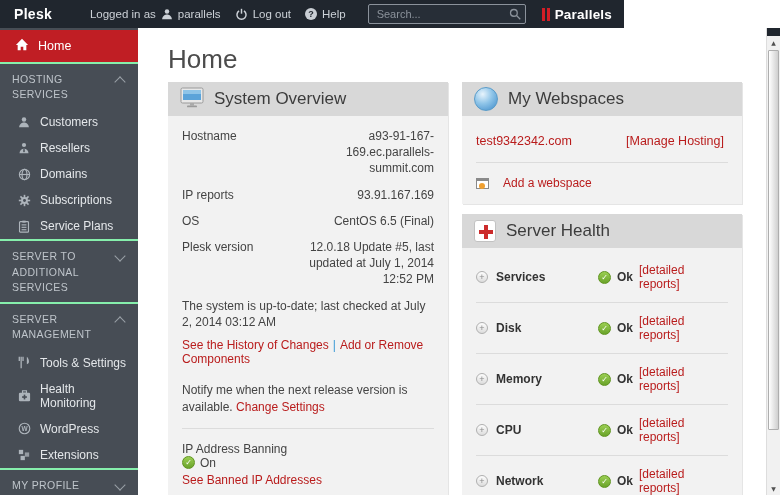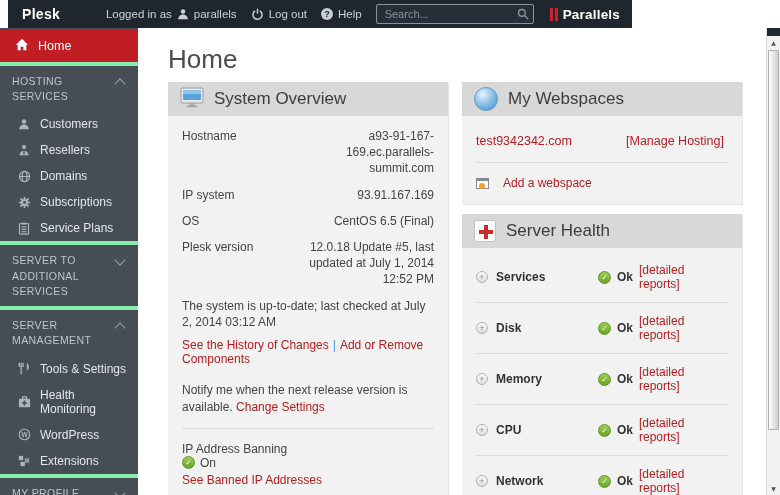--- a/index.html
+++ b/index.html
@@ -1,43 +1,43 @@
 <!DOCTYPE html>
 <html><head>
 <meta charset="utf-8">
 <style>
   * { margin:0; padding:0; box-sizing:border-box; }
   html,body { width:780px; height:495px; overflow:hidden; }
   body { font-family:"Liberation Sans", sans-serif; background:#fff; }
   .app { position:relative; width:780px; height:495px; overflow:hidden; background:#fff; }
 
   
-  .topbar { position:absolute; left:8px; top:0; width:624px; height:28px; background:#20262e;
+  .topbar { position:absolute; left:0; top:0; width:624px; height:28px; background:#20262e;
             display:flex; align-items:center; color:#ccd1d7; font-size:11.5px; z-index:30; }
   .plesk-logo { font-size:14px; font-weight:bold; color:#fff; margin-left:14px; letter-spacing:.3px; }
   .topbar-spacer { flex:1; }
   .tb-item { display:flex; align-items:center; gap:5px; margin-right:14px; white-space:nowrap; cursor:pointer; }
   .tb-item svg { display:block; }
   .help-circle { width:12px; height:12px; border-radius:50%; background:#c9ced4; color:#20262e;
                  font-size:9px; font-weight:bold; text-align:center; line-height:12px; }
   .search-wrap { position:relative; margin-right:16px; }
   .search-input { width:158px; height:20px; background:#272e37; border:1px solid #8b929b; border-radius:2px;
-                  color:#aab0b7; font-size:11px; padding:0 22px 0 8px; font-family:"Liberation Sans",sans-serif; outline:none; }
+                  color:#aab0b7; font-size:11px; padding:0 22px 0 8px; font-family:"Liberation Sans",sans-serif; outline:none;margin-left:8px; }
   .search-input::placeholder { color:#8b929b; }
   .search-mag { position:absolute; right:5px; top:4px; }
   .parallels { display:flex; align-items:center; gap:5px; margin-right:12px; }
   .p-bars { display:flex; gap:2px; }
   .p-bars i { display:block; width:3px; height:13px; background:#d21e26; }
   .p-name { color:#fff; font-weight:bold; font-size:13.5px; letter-spacing:.2px; }
 
   
   .sidebar { position:absolute; left:0; top:28px; width:138px; height:467px; background:#474d55; overflow:hidden; z-index:20; }
   .nav-home { margin-top:2px; height:32px; background:#c01e24; color:#fff; display:flex; align-items:center;
               gap:9px; padding-left:15px; font-size:12.5px; cursor:pointer; }
-  .sec-header { border-top:4px solid #86efac; padding:8px 12px 7px 12px; color:#bfc5cb; font-size:10.5px;
+  .sec-header { border-top:2px solid #86efac; padding:8px 12px 7px 12px; color:#bfc5cb; font-size:10.5px;
                 letter-spacing:.4px; display:flex; align-items:flex-start; cursor:pointer; line-height:1.45; }
   .sec-header .sec-label { flex:1; }
   .chev { width:8px; height:8px; border-right:1.5px solid #9aa0a7; border-bottom:1.5px solid #9aa0a7;
           margin-top:3px; margin-right:2px; flex:none; }
   .chev.up   { transform:rotate(-135deg); margin-top:6px; }
   .chev.down { transform:rotate(45deg); }
   .nav-item { display:flex; align-items:center; gap:9px; padding:6px 4px 6px 17px; color:#e4e7ea;
               font-size:12px; cursor:pointer; }
   .nav-item .ni-icon { width:14px; flex:none; color:#adb4bb; display:flex; justify-content:center; }
   .dejavu { font-family:"DejaVu Sans", sans-serif; }
@@ -303,21 +303,21 @@
                 </svg>
             </span>
             <span class="panel-title">System Overview</span>
           </div>
           <div class="panel-body">
             <div class="info-row">
               <span class="info-label">Hostname</span>
               <span class="info-value">a93-91-167-169.ec.parallels-summit.com</span>
             </div>
             <div class="info-row">
-              <span class="info-label">IP system</span>
+              <span class="info-label">IP reports</span>
               <span class="info-value">93.91.167.169</span>
             </div>
             <div class="info-row">
               <span class="info-label">OS</span>
               <span class="info-value">CentOS 6.5 (Final)</span>
             </div>
             <div class="info-row">
               <span class="info-label">Plesk version</span>
               <span class="info-value">12.0.18 Update #5, last updated at July 1, 2014 12:52 PM</span>
             </div>

